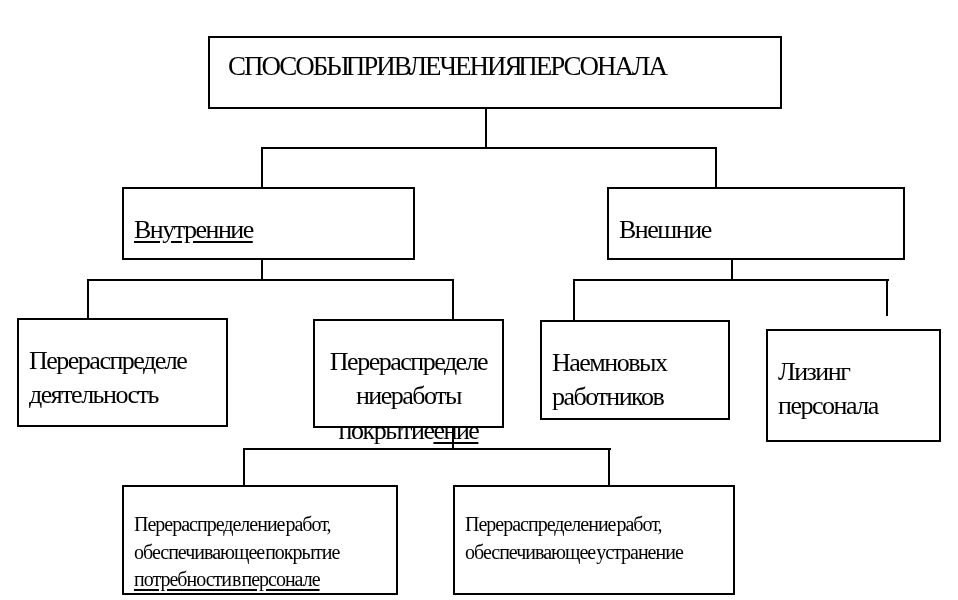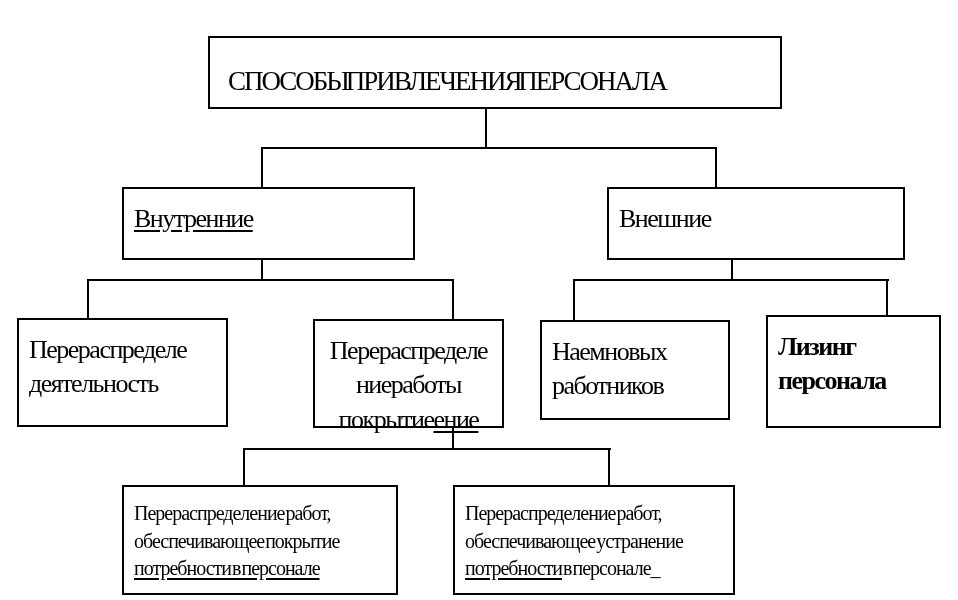--- a/index.html
+++ b/index.html
@@ -14,37 +14,37 @@
     background: #ffffff;
     font-family: "Liberation Serif", "DejaVu Serif", serif;
     color: #000000;
     overflow: hidden;
   }
   .node {
     position: absolute;
     box-sizing: border-box;
     border: 2px solid #000000;
     background: #ffffff;
-    padding: 13px 10px;
+    padding: 24px 10px;
     font-size: 26px;
     line-height: 1.32;
     letter-spacing: -1.5px;
     word-spacing: -5px;
   }
   .node .ln { display: block; white-space: nowrap; }
   .node .seg { display: inline; white-space: nowrap; }
   .u { text-decoration: underline; text-underline-offset: 3px; }
 
-  #box-title        { left: 208px; top: 36px;  width: 574px; height: 73px;  padding: 26px 18px; font-size: 27px; letter-spacing: -2px; word-spacing: -7px; }
+  #box-title        { left: 208px; top: 36px;  width: 574px; height: 73px;  padding: 11px 18px; font-size: 27px; letter-spacing: -2px; word-spacing: -7px; }
   #box-internal     { left: 122px; top: 187px; width: 293px; height: 73px;  }
   #box-external     { left: 607px; top: 187px; width: 298px; height: 73px;  }
   #box-additional   { left: 17px;  top: 318px; width: 211px; height: 109px; }
   #box-redistribution { left: 313px; top: 319px; width: 191px; height: 109px; text-align: center; }
   #box-hiring       { left: 540px; top: 320px; width: 190px; height: 100px; }
-  #box-leasing      { left: 766px; top: 315px; width: 175px; height: 113px; font-weight: bold; }
+  #box-leasing      { left: 766px; top: 329px; width: 175px; height: 113px; }
   #box-cover        { left: 122px; top: 485px; width: 276px; height: 110px; font-size: 20px; line-height: 1.38; letter-spacing: -1px; word-spacing: -3px; }
   #box-eliminate    { left: 453px; top: 485px; width: 282px; height: 110px; font-size: 20px; line-height: 1.38; letter-spacing: -1px; word-spacing: -3px; }
 
   .line { position: absolute; background: #000000; }
   .line.h { height: 2px; }
   .line.v { width: 2px; }
 
   #ln-title-v   { left: 485px; top: 109px; height: 40px; }
   #ln-l2-h      { left: 262px; top: 147px; width: 455px; }
   #ln-int-top-v { left: 261px; top: 147px; height: 41px; }
@@ -125,16 +125,15 @@
 
   <div class="node" id="box-cover">
     <span class="ln">Перераспределение работ,</span>
     <span class="ln">обеспечивающее покрытие</span>
     <span class="ln u">потребности в персонале</span>
   </div>
 
   <div class="node" id="box-eliminate">
     <span class="ln">Перераспределение работ,</span>
     <span class="ln">обеспечивающее устранение</span>
-    <span class="ln"><span class="seg u">потребности</span><span class="seg"> в персонале_</span></span>
   </div>
 
 </div>
 
 </body></html>

